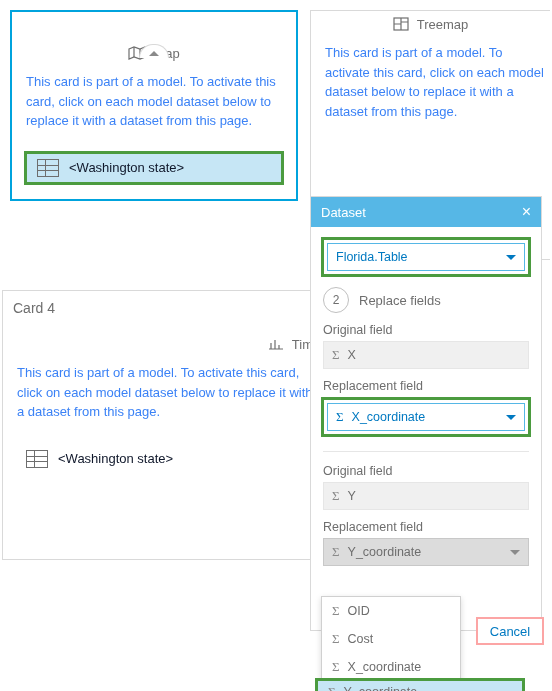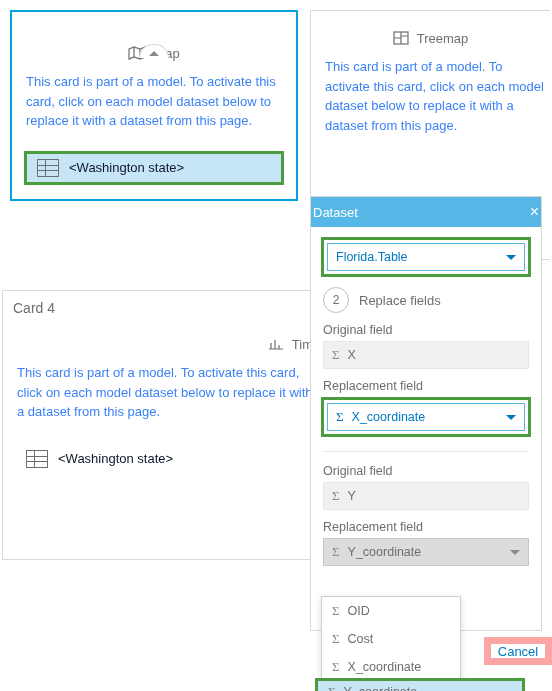--- a/index.html
+++ b/index.html
@@ -77,21 +77,21 @@
     position: absolute;
     left: 310px; top: 196px;
     width: 232px;
     background: #fff;
     border: 1px solid #d9d9d9;
     z-index: 5;
   }
   .ds-panel-header {
     height: 30px; background: #56b7e6; color: #fff;
     display: flex; align-items: center; justify-content: space-between;
-    padding: 0 2px; font-size: 13px;
+    padding: 0 10px; font-size: 13px;
   }
   .ds-panel-header .x { font-size: 16px; cursor: pointer; line-height: 1; }
   .ds-select {
     margin: 10px 10px 10px 10px;
     border: 3px solid #4b9b3f;
     padding: 3px;
   }
   .ds-select-inner {
     border: 1px solid #56b7e6;
     height: 28px; display:flex; align-items:center; justify-content:space-between;
@@ -125,24 +125,24 @@
   .dd-popup {
     position:absolute; left:321px; top:596px; width:140px;
     background:#fff; border:1px solid #d0d0d0; box-shadow:0 2px 6px rgba(0,0,0,.15);
     z-index:20;
   }
   .dd-item { height:28px; display:flex; align-items:center; gap:8px; padding:0 10px; font-size:12.5px; color:#6e6e6e; }
   .dd-item.sel-wrap { border:3px solid #4b9b3f; margin:0 -3px 0 -3px; padding:0 10px; }
   .dd-item.sel-bg { background:#c6e6f5; }
 
   .btn-cancel {
-    position:absolute; right:0; top:617px;
-    width:68px; height:28px; border:7px solid #fca5a5; color:#0079c1;
+    position:absolute; right:8px; top:617px;
+    width:68px; height:28px; border:2px solid #fca5a5; color:#0079c1;
     display:flex; align-items:center; justify-content:center; font-size:13px;
-    background:#fff; z-index:8;margin-top:20px;
+    background:#fff; z-index:8;
   }
 
   
   .ic { display:inline-flex; }
   svg { display:block; }
 </style>
 </head>
 <body>
 
 <div class="card card1">
@@ -159,21 +159,21 @@
     <span>Map</span>
   </div>
   <div class="card-body">This card is part of a model. To activate this card, click on each model dataset below to replace it with a dataset from this page.</div>
   <div class="dataset-row selected">
     <span class="tbl-glyph"></span>
     <span class="label">&lt;Washington state&gt;</span>
   </div>
 </div>
 
 <div class="card card2">
-  <div class="card-type-row" style="margin-top:14px;text-align:center;">
+  <div class="card-type-row" style="margin-top:0;text-align:center;">
     <span class="ic">
       <svg width="16" height="14" viewBox="0 0 16 14" fill="none" stroke="#6e6e6e" stroke-width="1.2">
         <rect x="1" y="1" width="14" height="12"></rect>
           <path d="M8 1V13 M1 7h7 M8 5h7"></path>
       </svg>
     </span>
     <span>Treemap</span>
   </div>
   <div class="card-body">This card is part of a model. To activate this card, click on each model dataset below to replace it with a dataset from this page.</div>
 </div>

